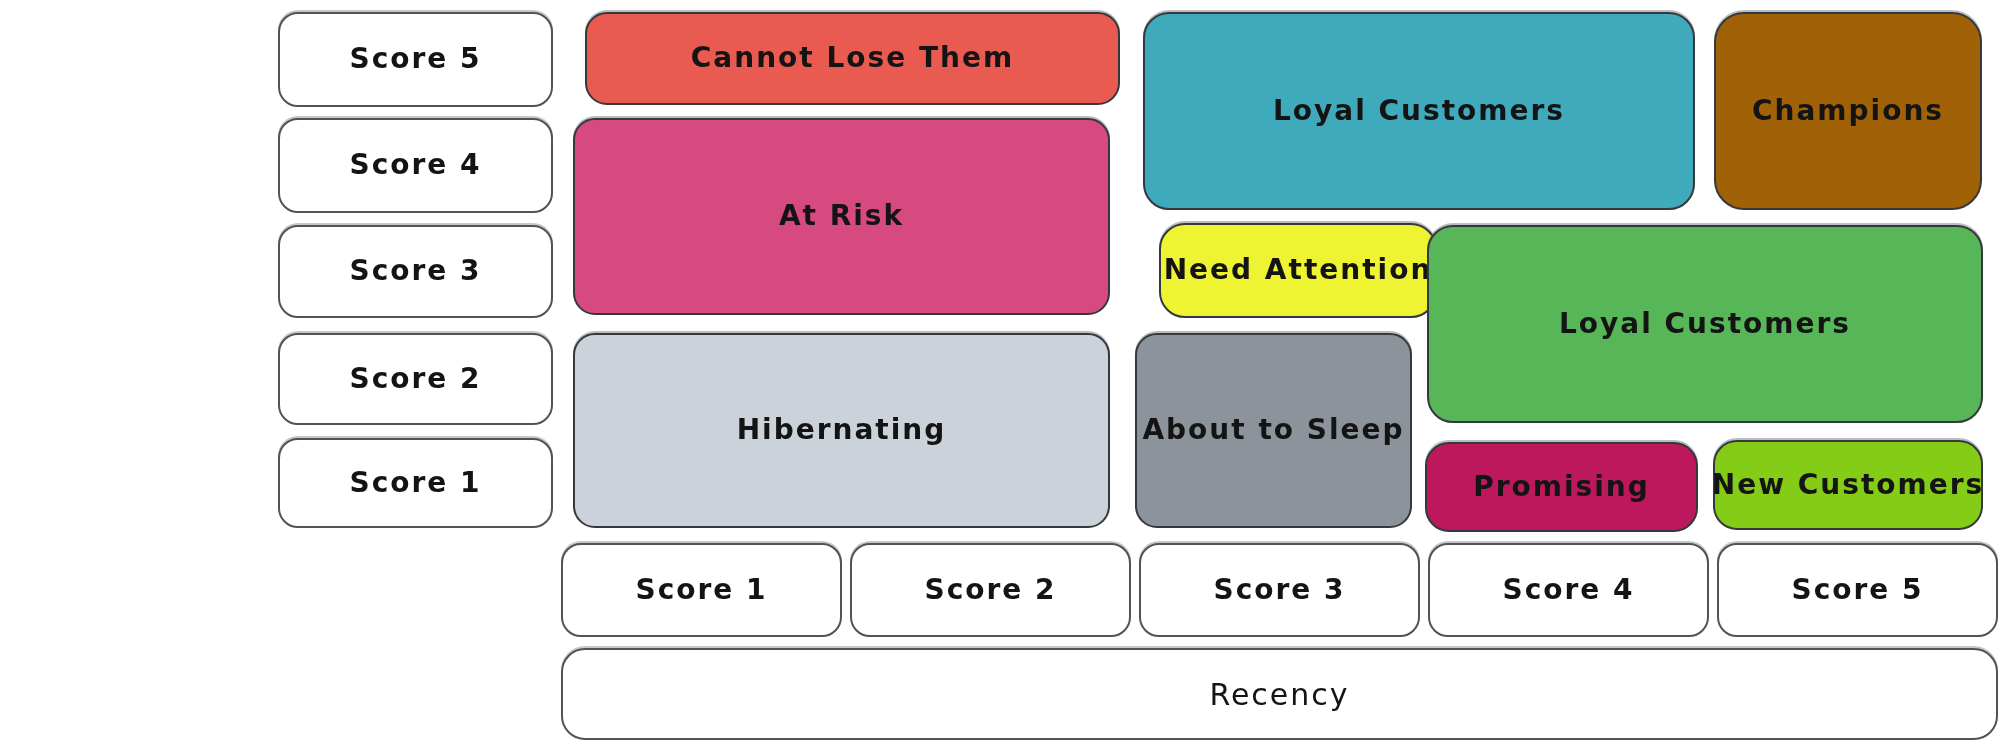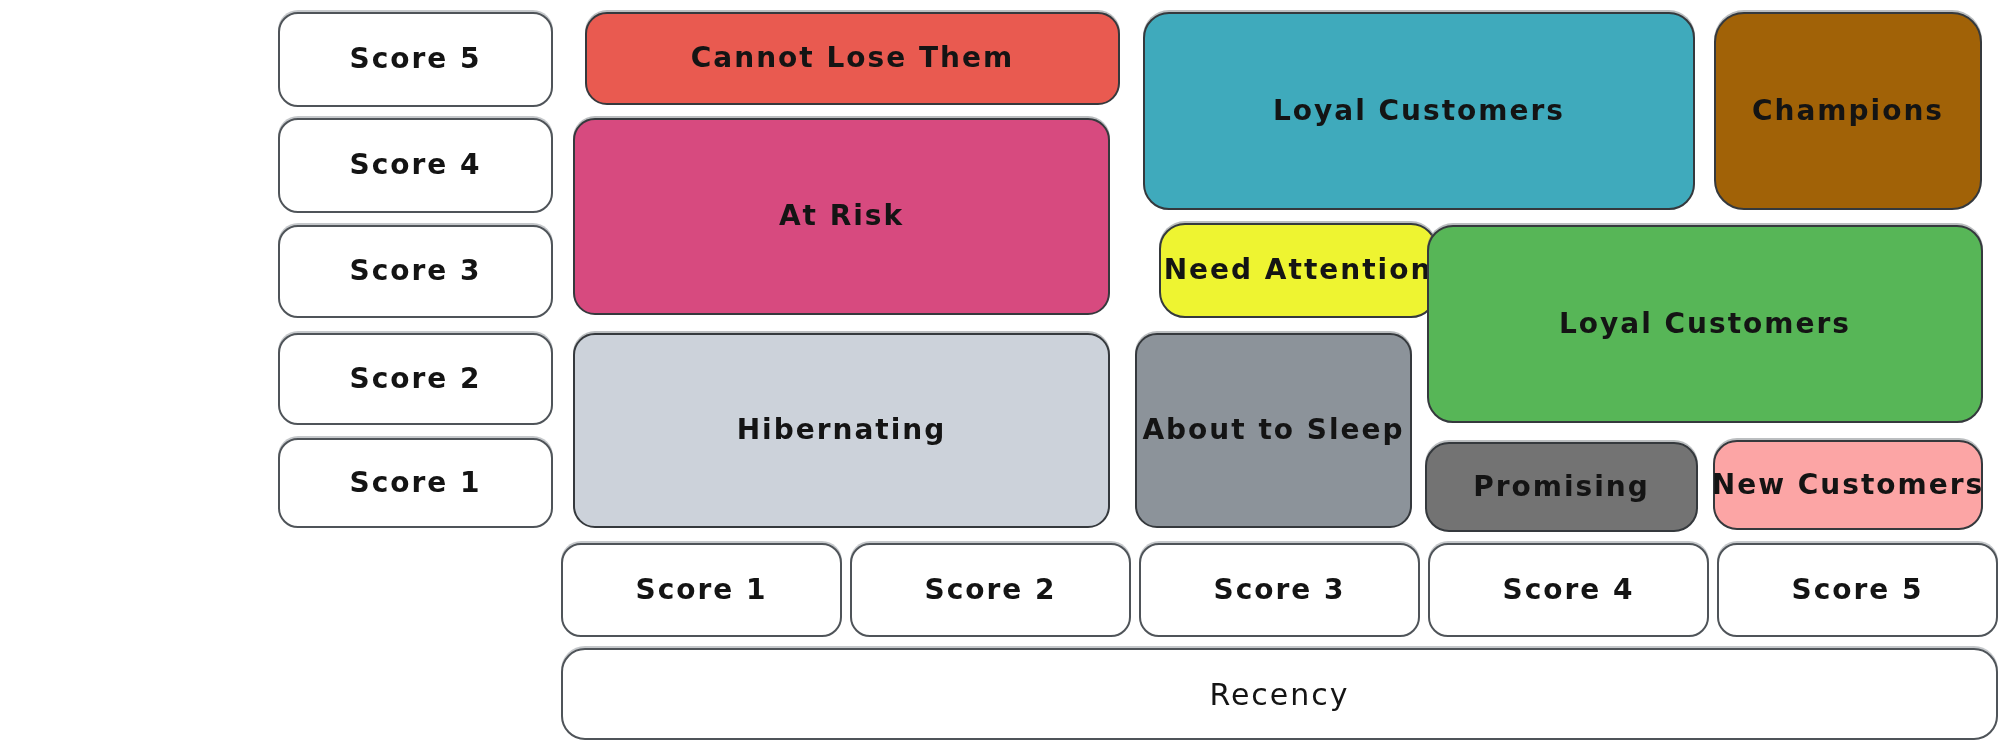--- a/index.html
+++ b/index.html
@@ -97,24 +97,24 @@
       </div>
       <div class="box seg seg-need-attention" style="background: rgb(238, 244, 49);">
         <span class="lbl">Need Attention</span>
       </div>
       <div class="box seg seg-about-to-sleep" style="background: rgb(140, 147, 154);">
         <span class="lbl">About to Sleep</span>
       </div>
       <div class="box seg seg-loyal-customers-lower" style="background: rgb(87, 182, 87);">
         <span class="lbl">Loyal Customers</span>
       </div>
-      <div class="box seg seg-promising" style="background: #737373;">
+      <div class="box seg seg-promising" style="background: #be185d;">
         <span class="lbl">Promising</span>
       </div>
-      <div class="box seg seg-new-customers" style="background: #fca5a5;">
+      <div class="box seg seg-new-customers" style="background: #84cc16;">
         <span class="lbl">New Customers</span>
       </div>
     </div>
 
   <div id="recency-scores">
       <div class="box white-box rs rs-0">
         <span class="lbl">Score 1</span>
       </div>
       <div class="box white-box rs rs-1">
         <span class="lbl">Score 2</span>

